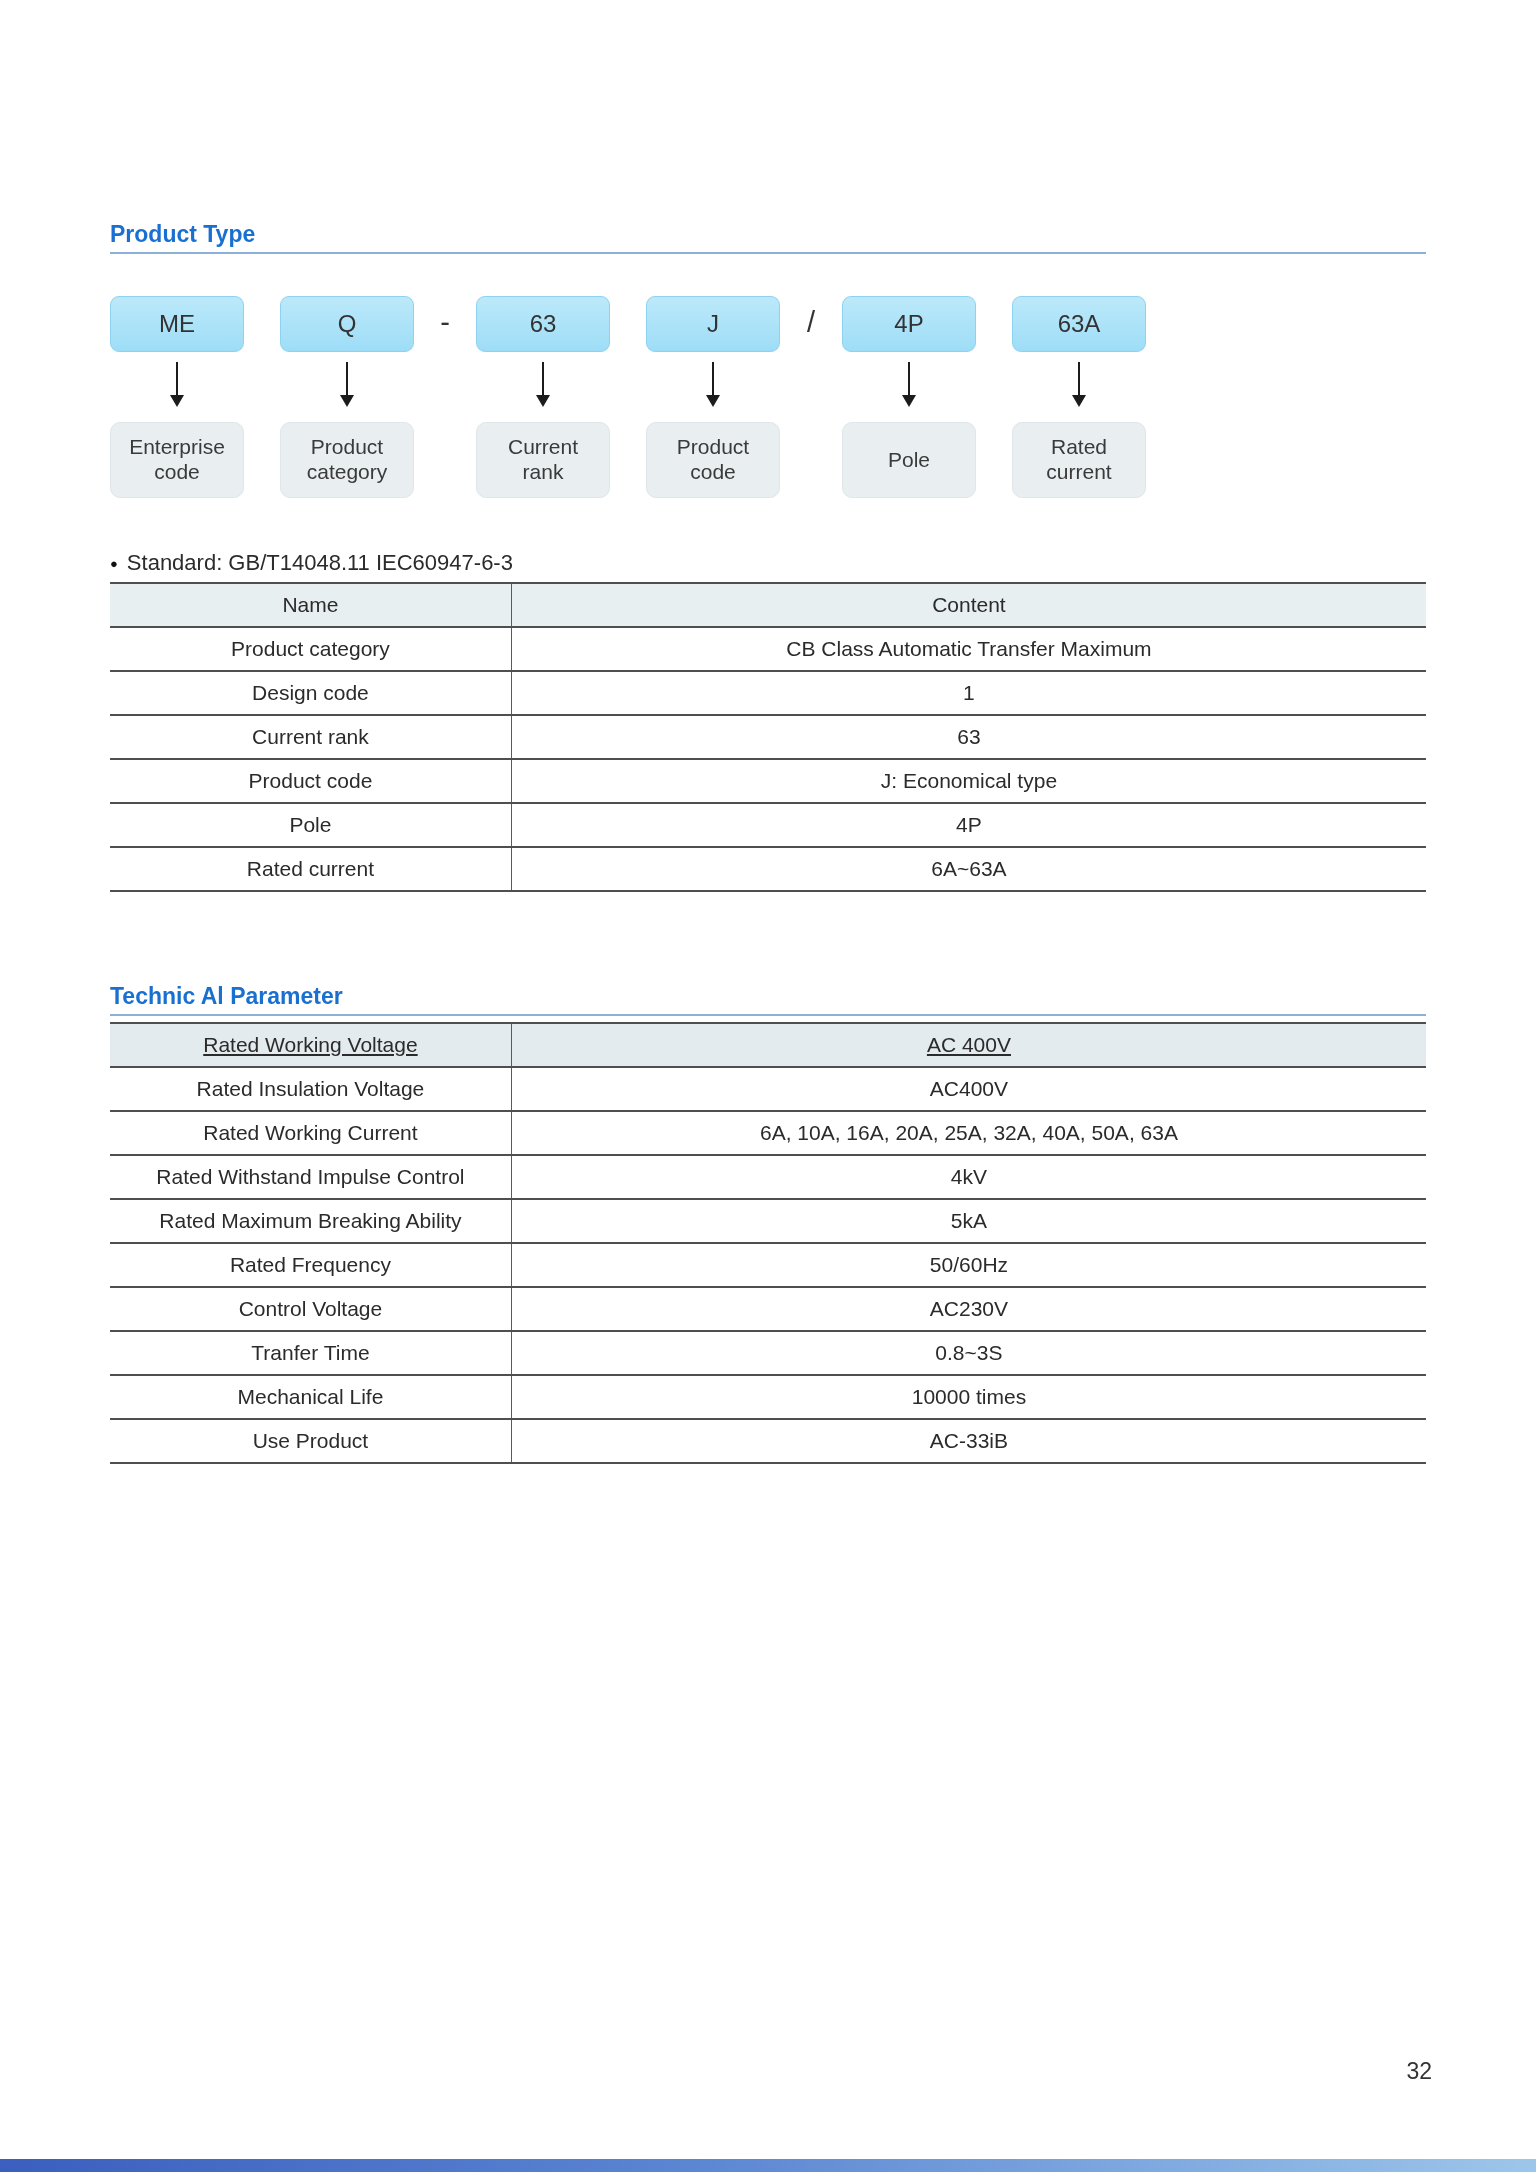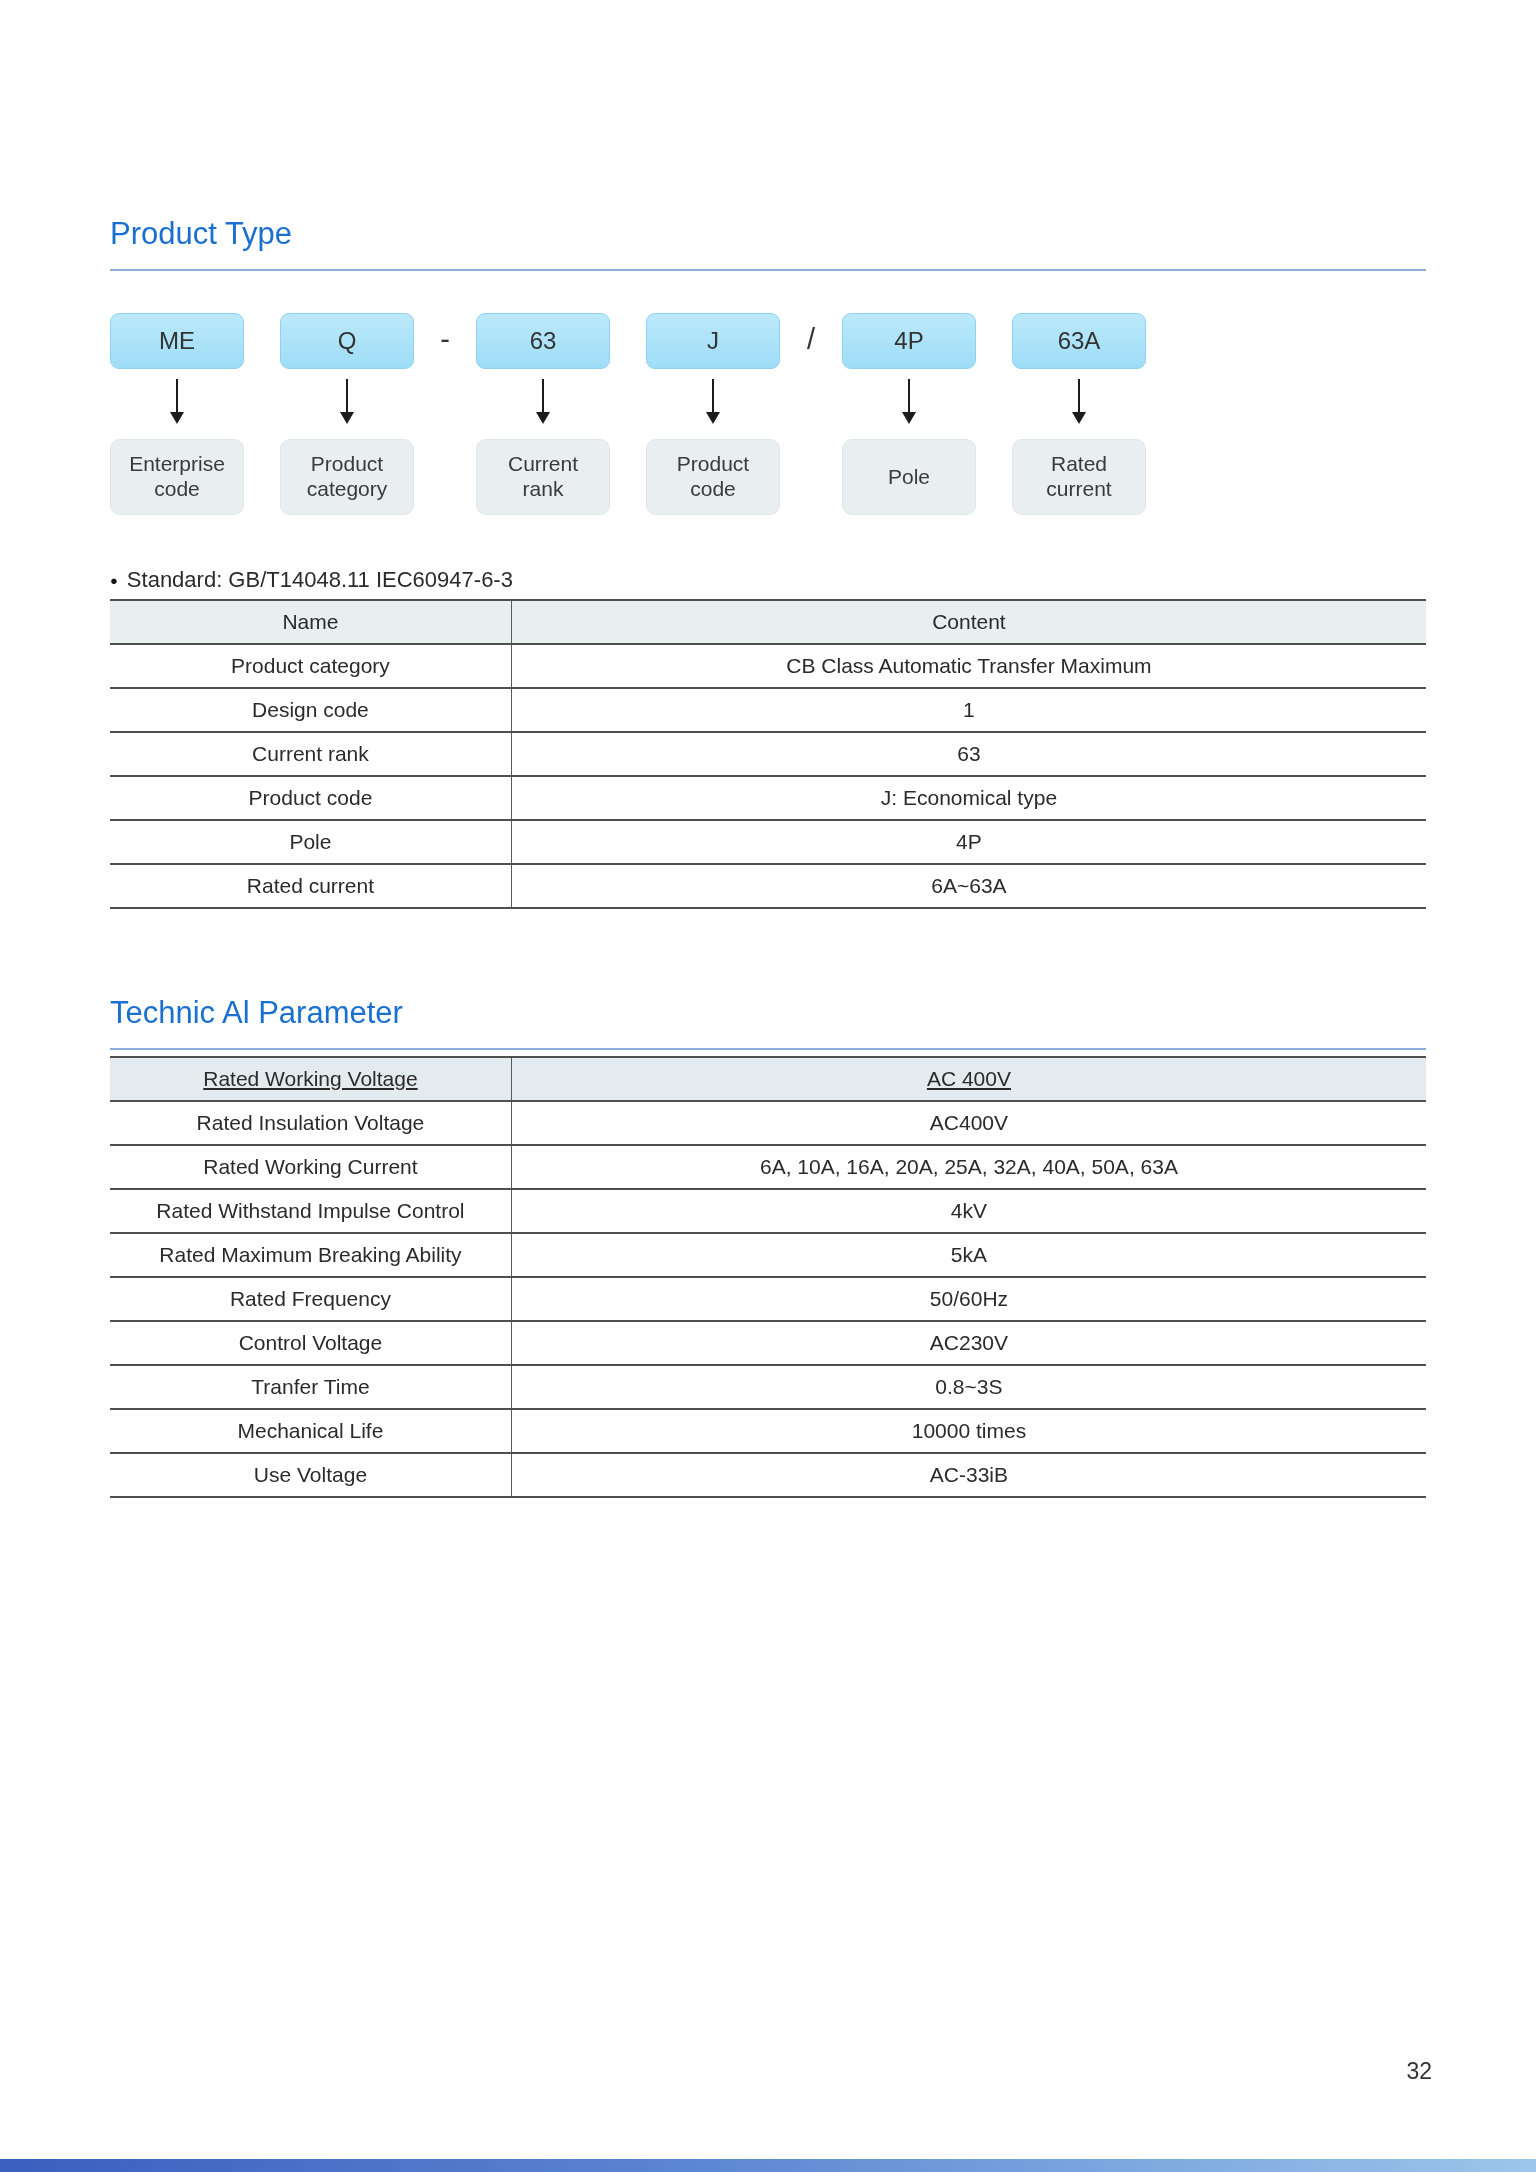--- a/index.html
+++ b/index.html
@@ -43,25 +43,24 @@
     font-weight:bold;
   }
   .content{
     position:absolute;
     left:110px;
     top:0;
     width:1316px;
   }
   .section-title{
     margin:0;
-    font-size:31px;
+    font-size:23px;
     line-height:36px;
-    font-weight:normal;
+    font-weight:bold;
     color:var(--heading-blue);
-    padding-bottom:17px;
     border-bottom:2px solid var(--rule-blue);
   }
   .title-1{margin-top:216px;}
   .title-2{margin-top:86px;}
 
   
   .diagram{
     margin-top:42px;
     display:flex;
     align-items:flex-start;
@@ -269,21 +268,21 @@
           </tr>
           <tr>
             <td class="c-name">Tranfer Time</td>
             <td class="c-content">0.8~3S</td>
           </tr>
           <tr>
             <td class="c-name">Mechanical Life</td>
             <td class="c-content">10000 times</td>
           </tr>
           <tr>
-            <td class="c-name">Use Voltage</td>
+            <td class="c-name">Use Product</td>
             <td class="c-content">AC-33iB</td>
           </tr>
         </tbody>
     </table>
 
   </div>
 
   <div class="page-number">32</div>
   <div class="footer-bar"></div>
 

